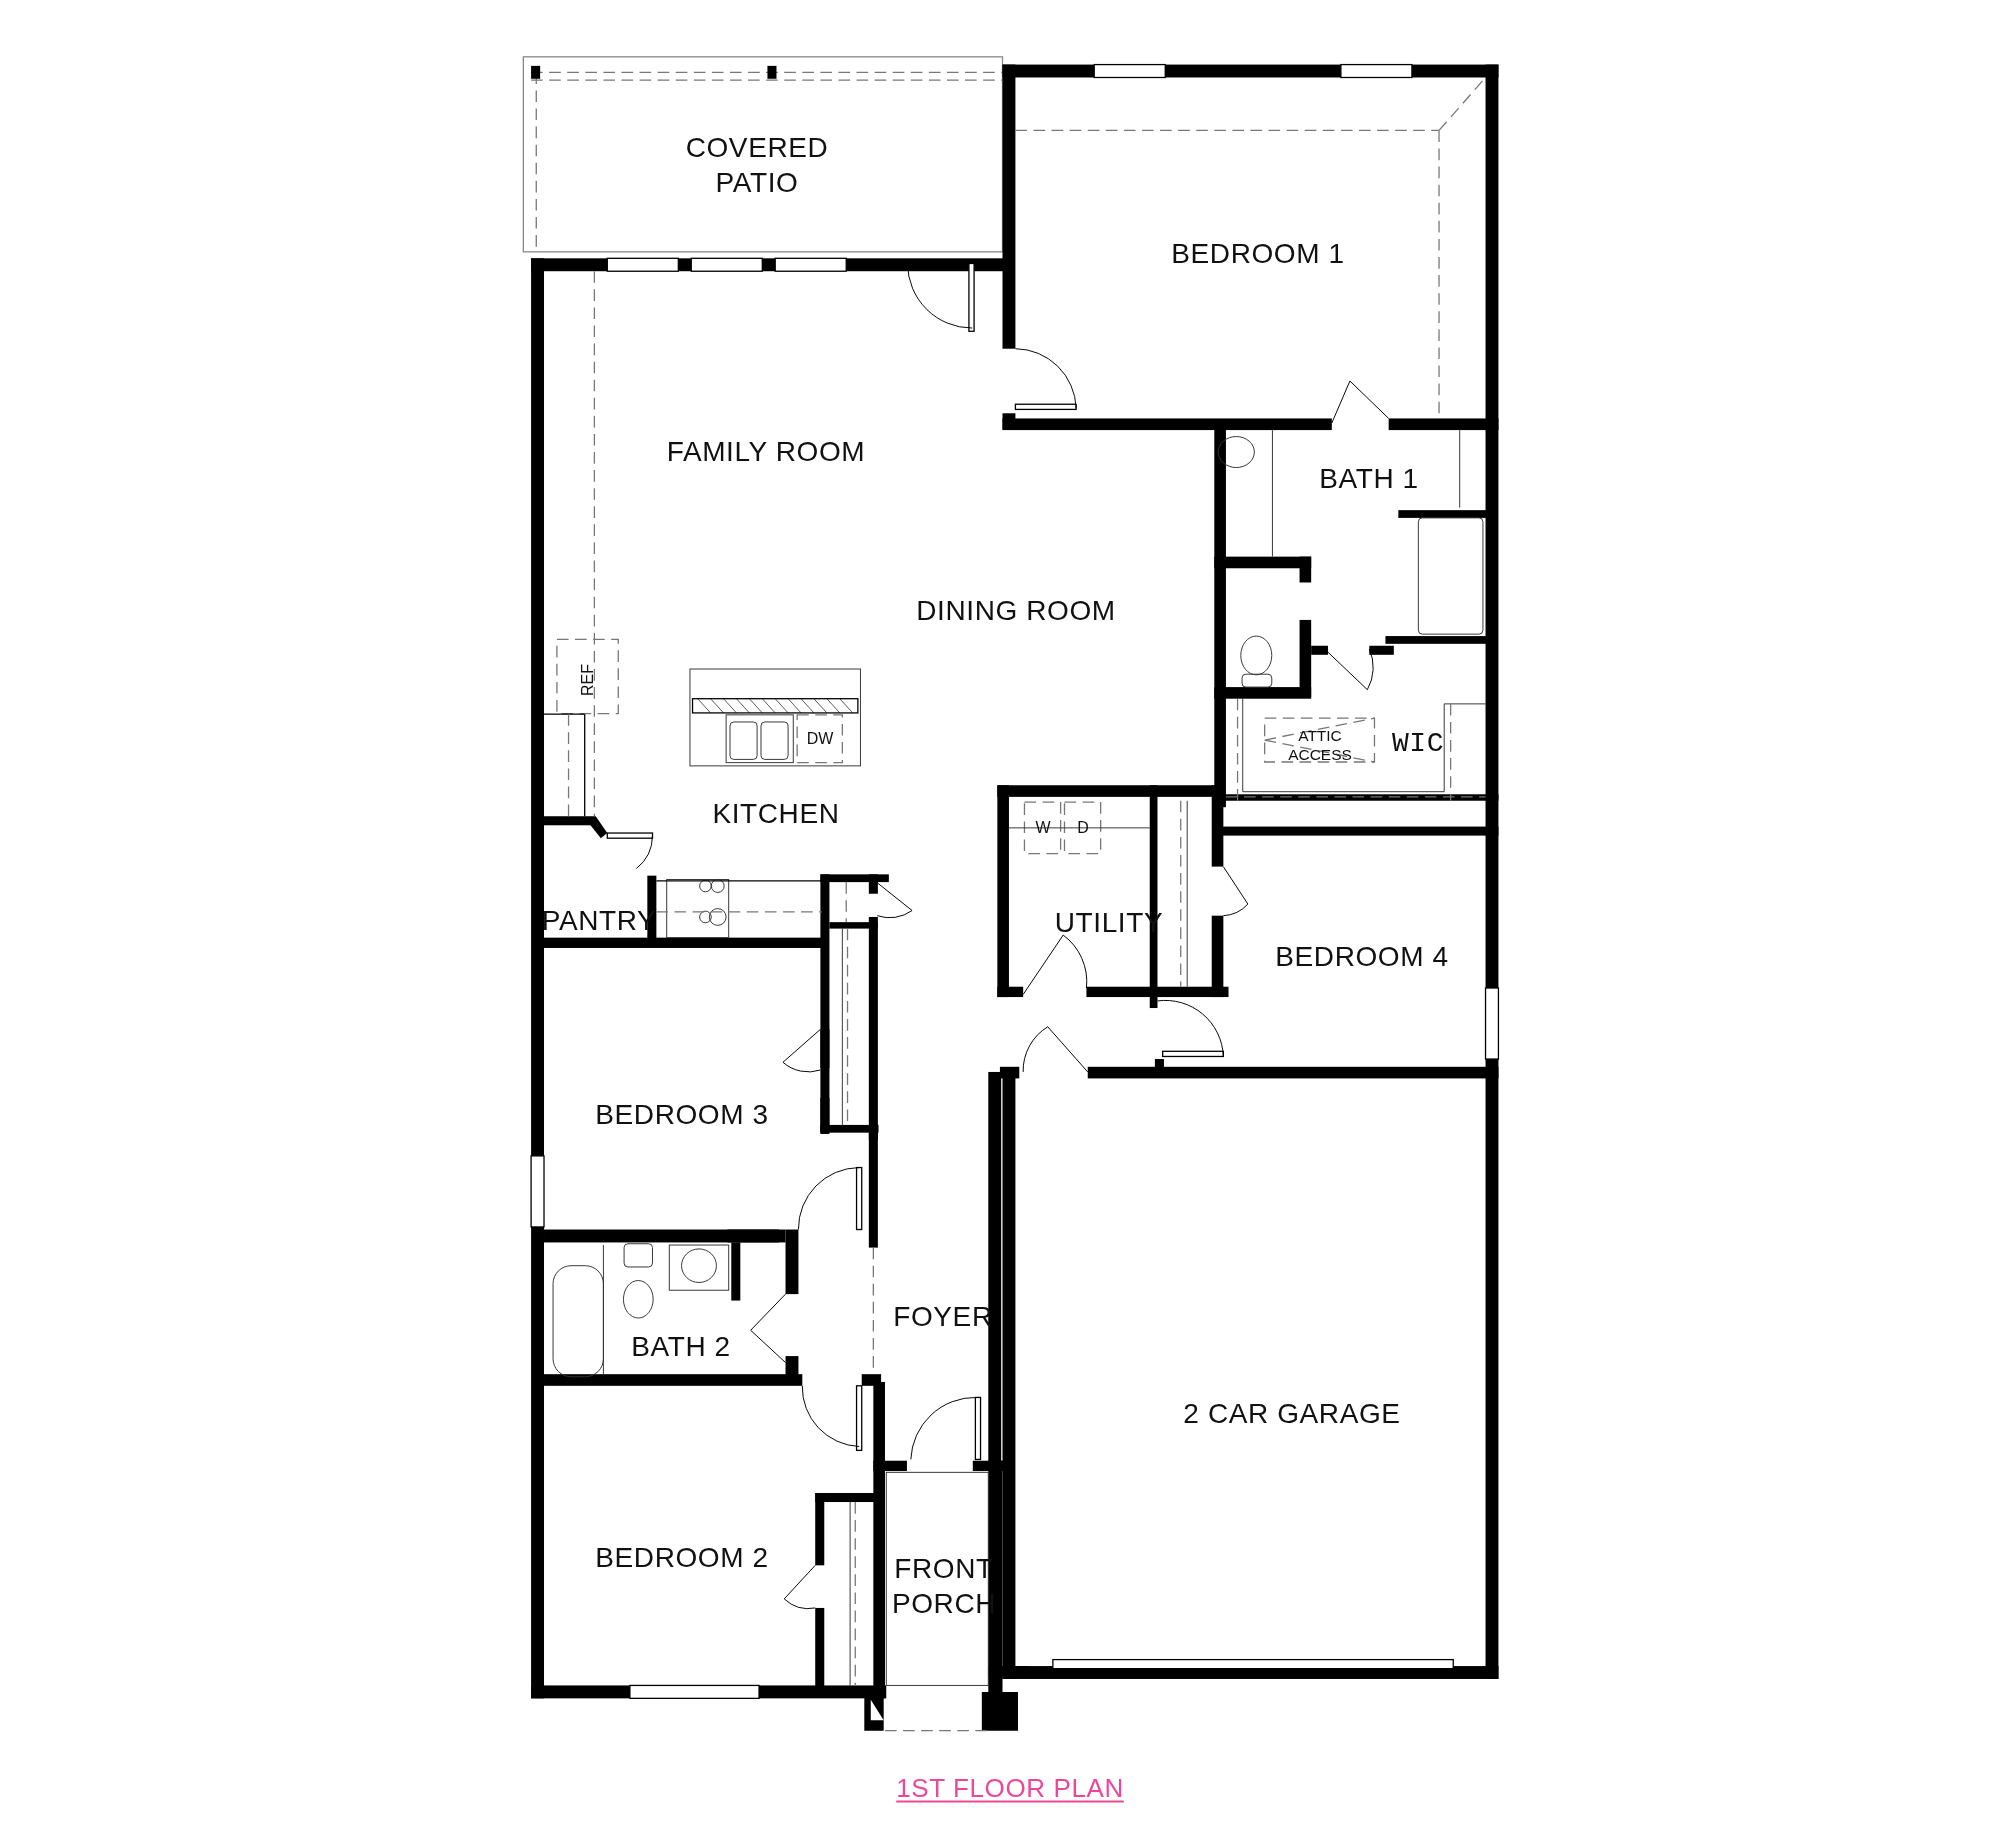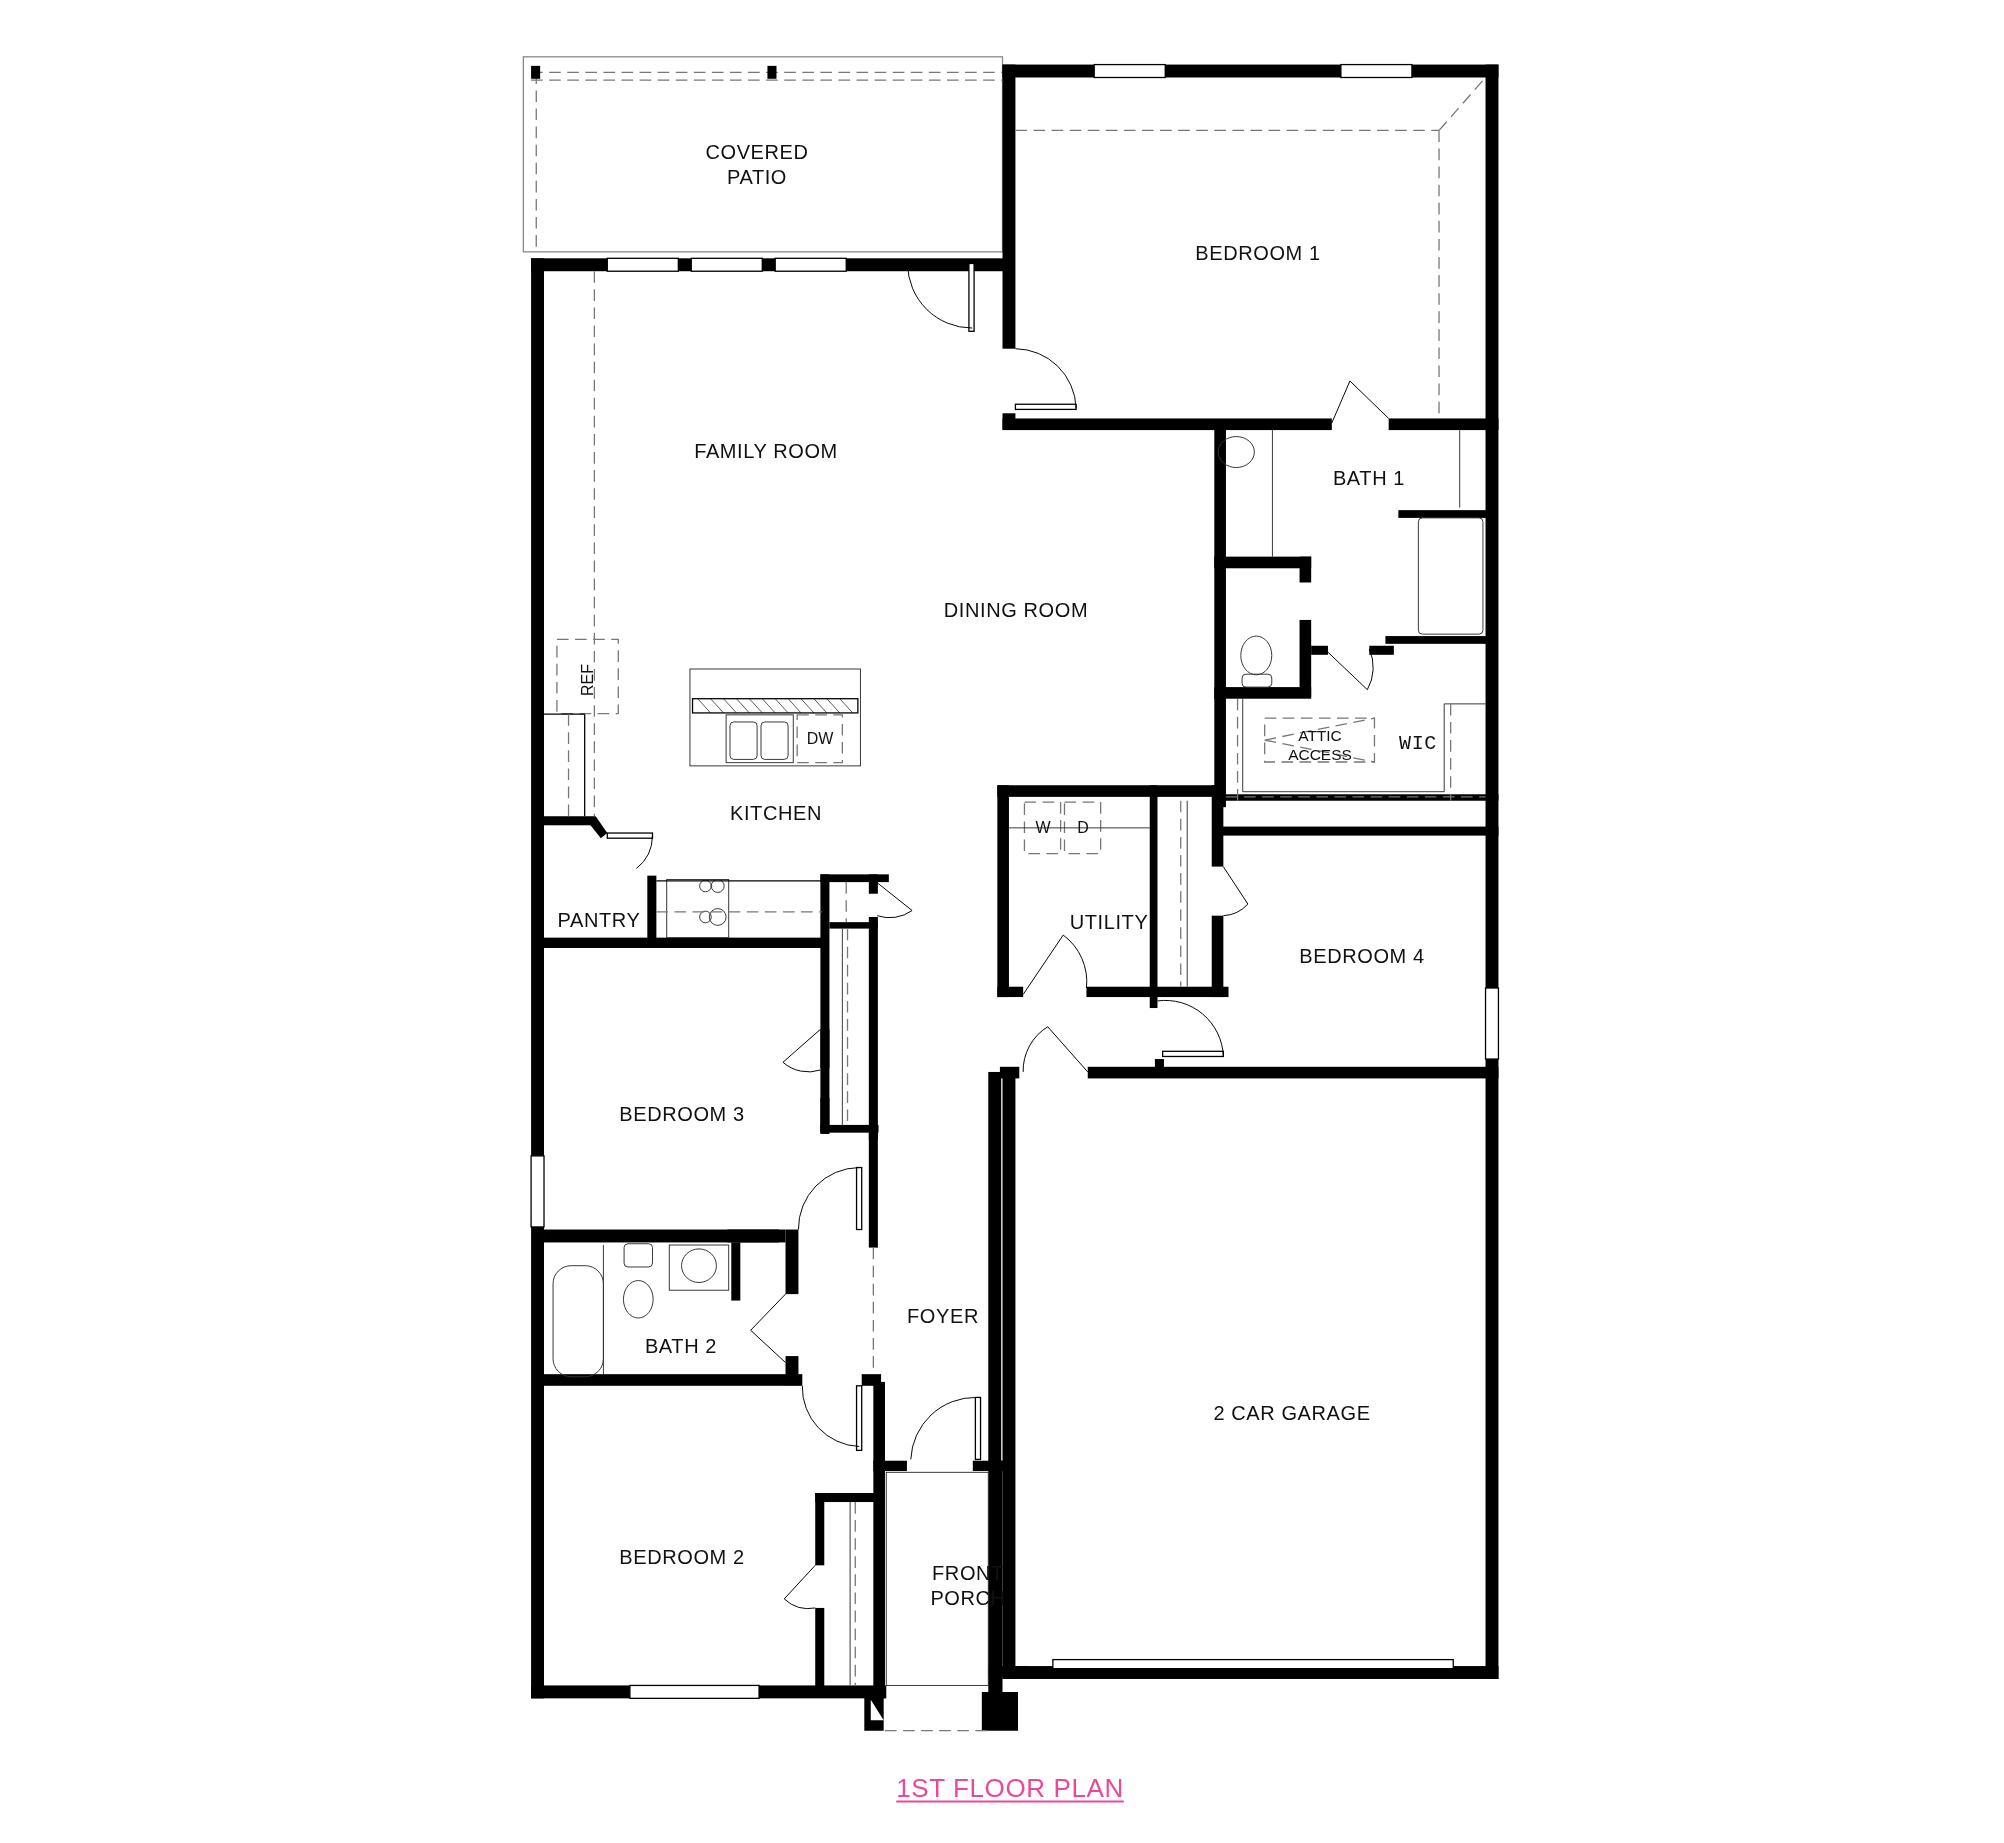--- a/index.html
+++ b/index.html
@@ -8,21 +8,21 @@
   .wall { fill: #000000; }
   .thin { fill: none; stroke: #000000; stroke-width: 2; }
   .fine { fill: none; stroke: #333333; stroke-width: 1.5; }
   .dash { fill: none; stroke: #777777; stroke-width: 2; stroke-dasharray: 18 10; }
   .win { fill: #ffffff; stroke: #000000; stroke-width: 2; }
   .door { fill: #ffffff; stroke: #000000; stroke-width: 2; }
   .swing { fill: none; stroke: #000000; stroke-width: 1.5; }
   .outline { fill: none; stroke: #888888; stroke-width: 2; }
   .lbl { position: absolute; font-family: "Liberation Sans", sans-serif; color: #111111;
          text-align: center; white-space: pre-line; line-height: 1.25; transform: translate(-50%, -50%); }
-  .lbl-lg { font-size: 20px; letter-spacing: 0.6px; }
+  .lbl-lg { font-size: 28px; letter-spacing: 0.6px; }
   .lbl-sm { font-size: 16px; }
   .lbl-xs { font-size: 15.5px; }
   .title { position: absolute; left: 1010px; top: 1788px; transform: translate(-50%, -50%);
            font-family: "Liberation Sans", sans-serif; font-size: 26px; color: #ec4899;
            text-decoration: underline; text-underline-offset: 3.9px; letter-spacing: 0.6px; }
   .ref { transform: translate(-50%, -50%) rotate(-90deg); }
 </style>
 </head>
 <body>
 
@@ -279,21 +279,21 @@
 ACCESS</div>
 <div class="lbl lbl-lg" style="left:776px; top:813px;">KITCHEN</div>
 <div class="lbl lbl-lg" style="left:599px; top:920px;">PANTRY</div>
 <div class="lbl lbl-lg" style="left:1084px; top:922px;margin-left:25px;">UTILITY</div>
 <div class="lbl lbl-lg" style="left:1362px; top:956px;">BEDROOM 4</div>
 <div class="lbl lbl-lg" style="left:682px; top:1114px;">BEDROOM 3</div>
 <div class="lbl lbl-lg" style="left:943px; top:1316px;">FOYER</div>
 <div class="lbl lbl-lg" style="left:681px; top:1346px;">BATH 2</div>
 <div class="lbl lbl-lg" style="left:1261px; top:1413px;margin-left:31px;">2 CAR GARAGE</div>
 <div class="lbl lbl-lg" style="left:682px; top:1557px;">BEDROOM 2</div>
-<div class="lbl lbl-lg" style="left:944px; top:1586px;margin-left:24px;">FRONT
+<div class="lbl lbl-lg" style="left:944px; top:1586px;">FRONT
 PORCH</div>
 
 <div class="lbl lbl-sm ref" style="left:588px; top:680px;">REF</div>
 <div class="lbl lbl-sm" style="left:820px; top:739px;">DW</div>
 <div class="lbl lbl-sm" style="left:1043px; top:828px;">W</div>
 <div class="lbl lbl-sm" style="left:1083px; top:828px;">D</div>
 
 <div class="title">1ST FLOOR PLAN</div>
 
 

